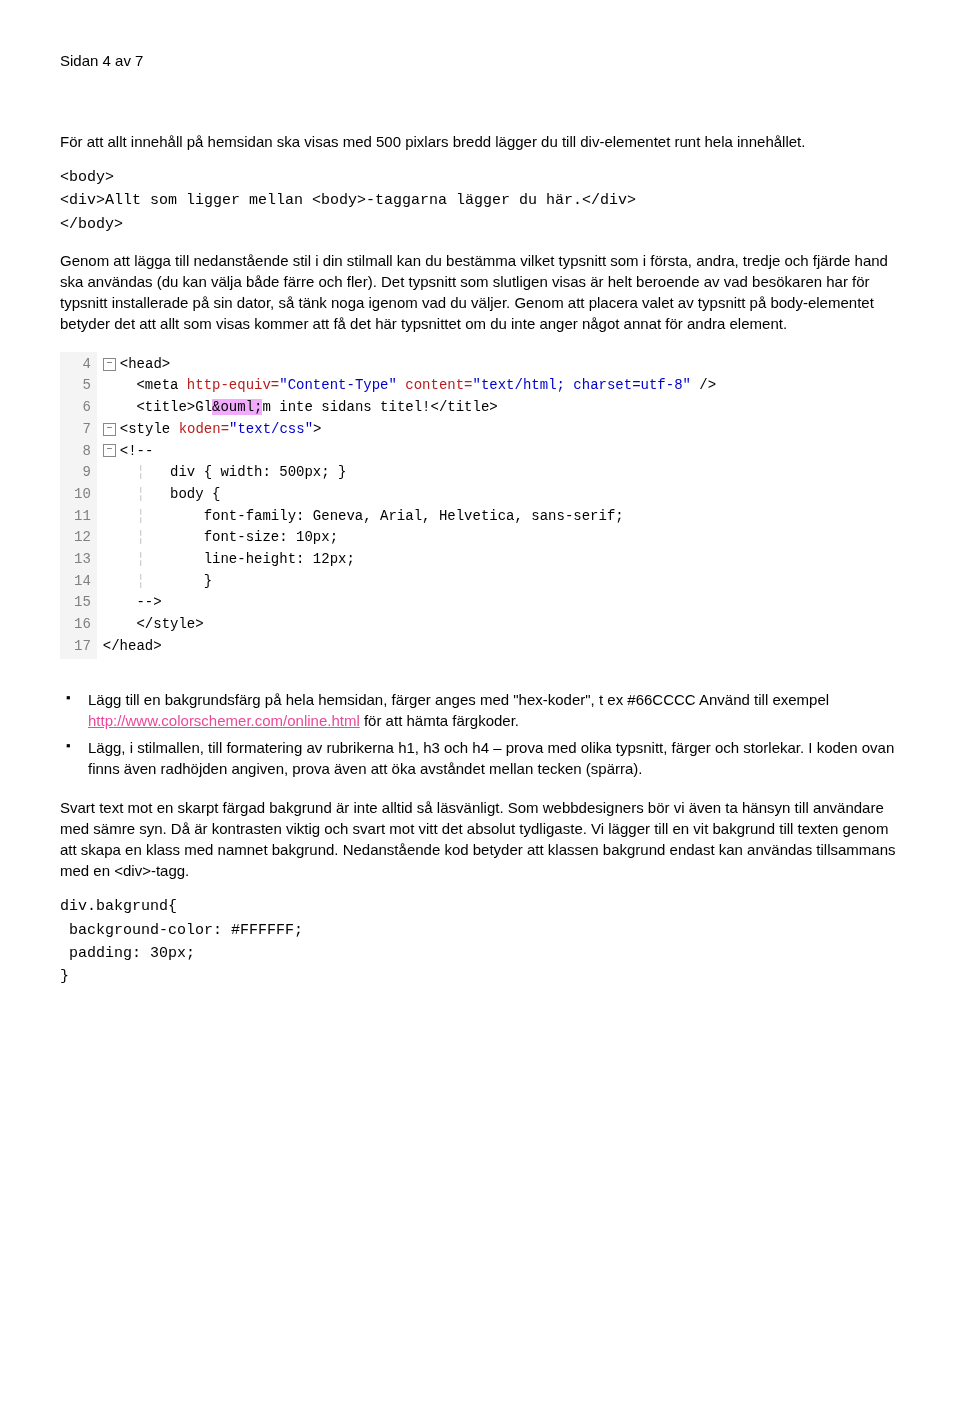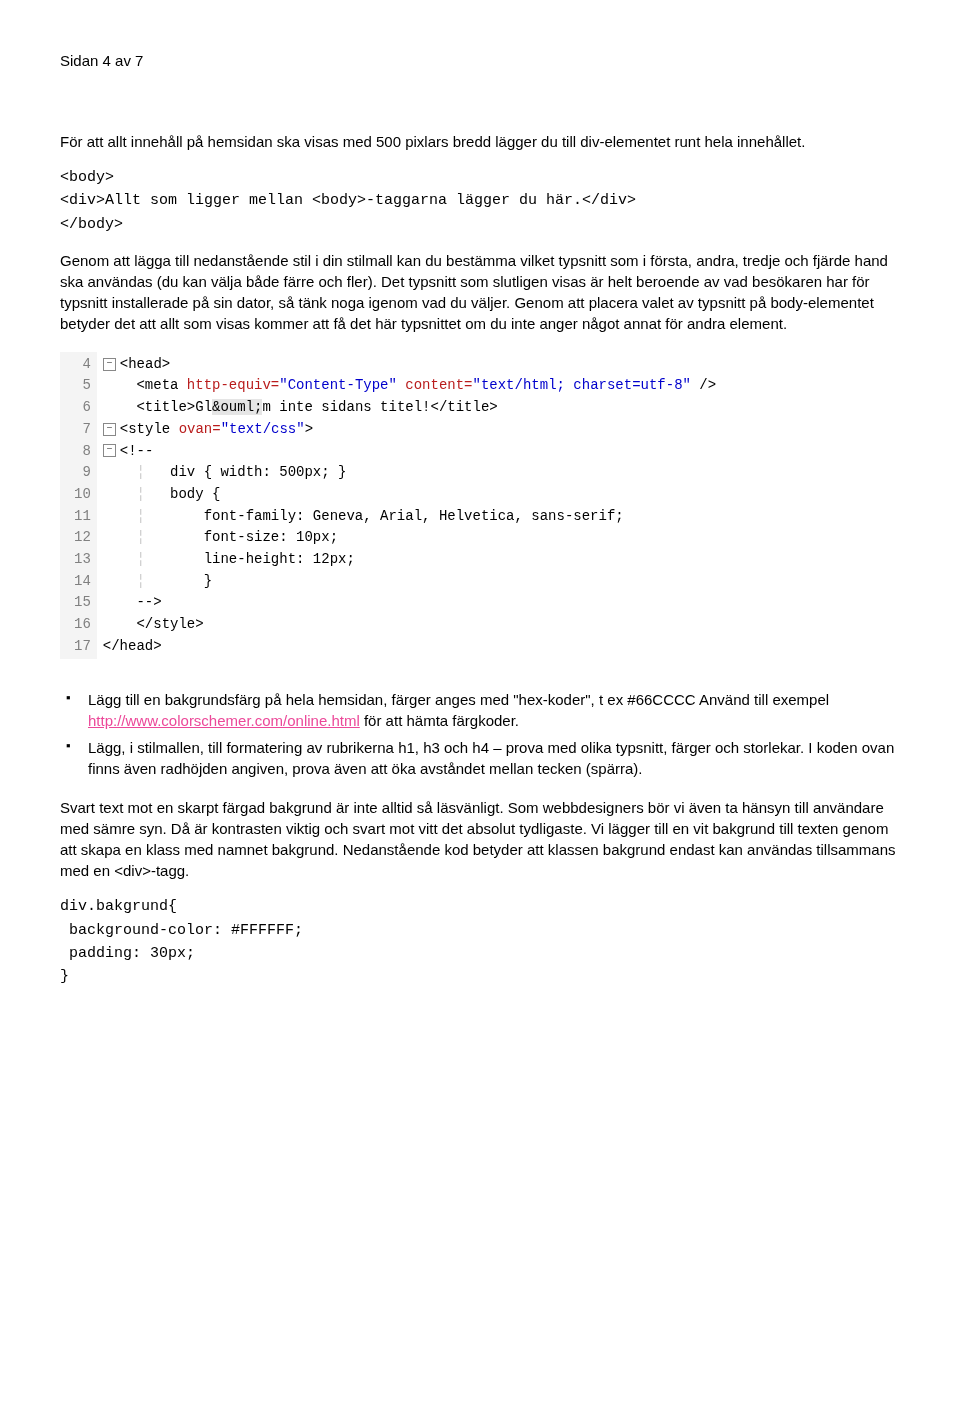--- a/index.html
+++ b/index.html
@@ -56,21 +56,21 @@
     line-height:9px;
     text-align:center;
     color:#555;
     vertical-align:middle;
     margin-right:4px;
     background:#fff;
   }
   .tag   { color: #000000; }
   .attr  { color: #b91c1c; }
   .val   { color: #0000cc; }
-  .ent   { background: #e5e5e5; }
+  .ent   { background: #f0abfc; }
   .guide { color: #ccc; }
   ul.bullets {
     list-style: none;
     padding-left: 0;
     margin: 0 0 18px 0;
   }
   ul.bullets > li {
     position: relative;
     padding-left: 28px;
     margin-bottom: 6px;
@@ -108,21 +108,21 @@
 11
 12
 13
 14
 15
 16
 17</div>
   <div class="codecol"><span class="fold">−</span><span class="tag">&lt;head&gt;</span>
     <span class="tag">&lt;meta </span><span class="attr">http-equiv=</span><span class="val">"Content-Type"</span><span class="attr"> content=</span><span class="val">"text/html; charset=utf-8"</span><span class="tag"> /&gt;</span>
     <span class="tag">&lt;title&gt;</span><span>Gl</span><span class="ent">&amp;ouml;</span><span>m inte sidans titel!</span><span class="tag">&lt;/title&gt;</span>
-<span class="fold">−</span><span class="tag">&lt;style </span><span class="attr">ovan=</span><span class="val">"text/css"</span><span class="tag">&gt;</span>
+<span class="fold">−</span><span class="tag">&lt;style </span><span class="attr">koden=</span><span class="val">"text/css"</span><span class="tag">&gt;</span>
 <span class="fold">−</span><span>&lt;!--</span>
     <span class="guide">¦   </span><span>div { width: 500px; }</span>
     <span class="guide">¦   </span><span>body {</span>
     <span class="guide">¦   </span>    <span>font-family: Geneva, Arial, Helvetica, sans-serif;</span>
     <span class="guide">¦   </span>    <span>font-size: 10px;</span>
     <span class="guide">¦   </span>    <span>line-height: 12px;</span>
     <span class="guide">¦   </span>    <span>}</span>
     <span>--&gt;</span>
     <span class="tag">&lt;/style&gt;</span>
 <span class="tag">&lt;/head&gt;</span></div>

